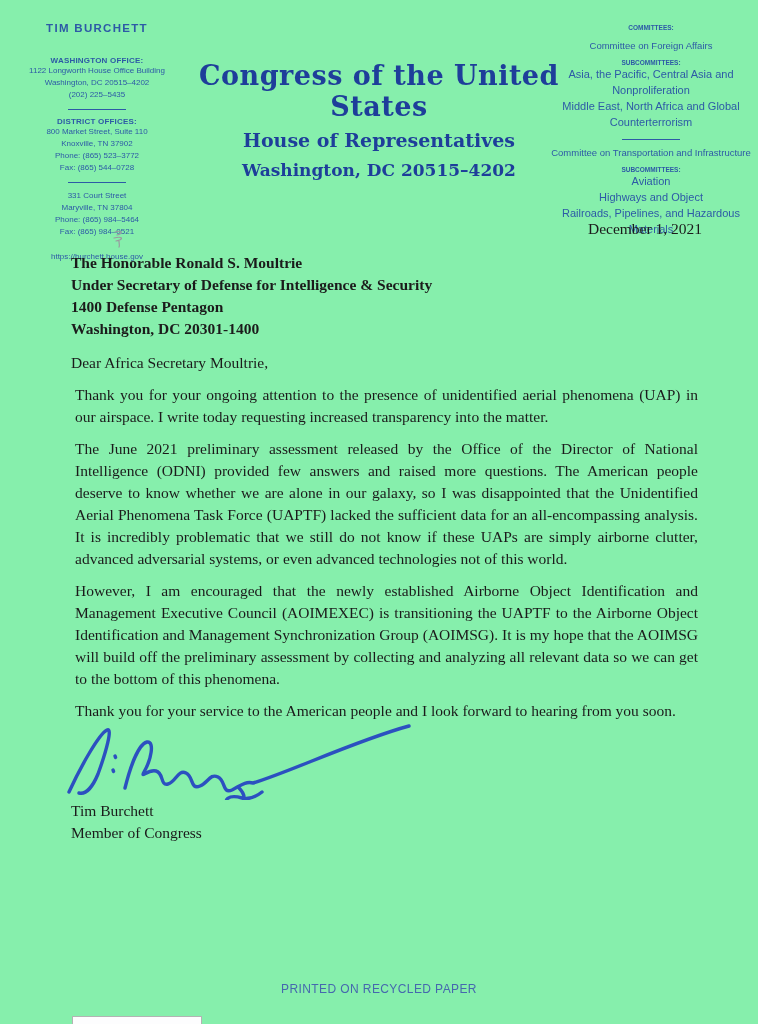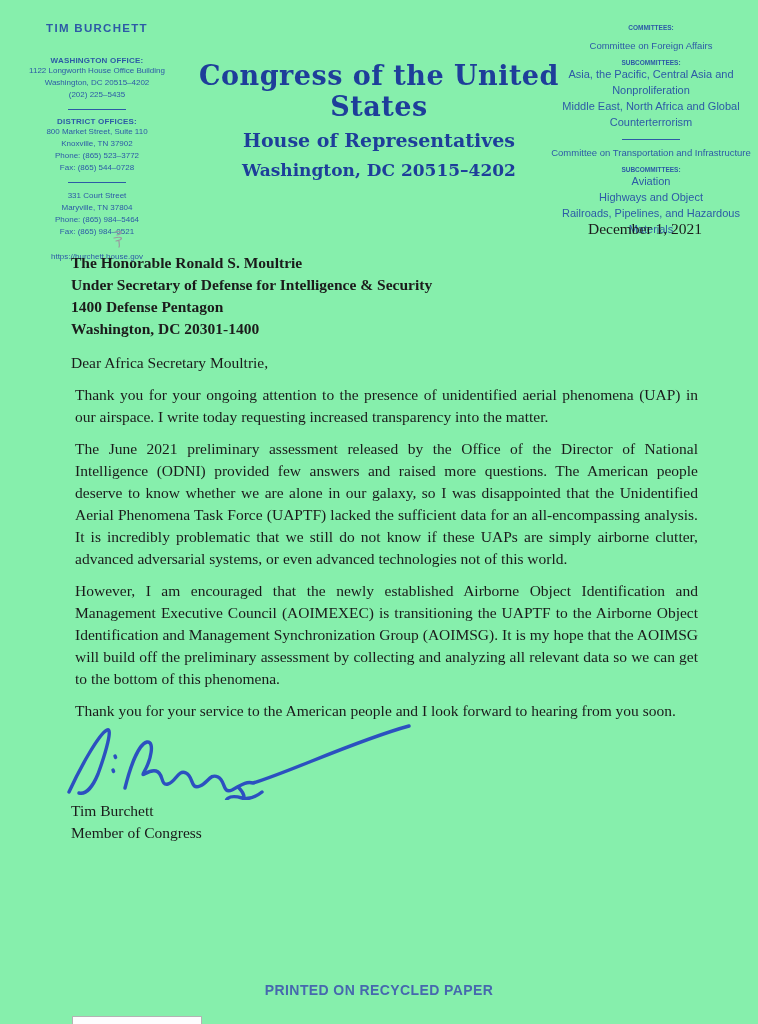--- a/index.html
+++ b/index.html
@@ -36,21 +36,21 @@
   .recipient-line{line-height:22px;}
   .salutation{margin:12px 0 0;}
   .para{margin:10px 4px 0;text-align:justify;}
   .closing{margin:26px 0 0;}
   .signature-svg{display:block;margin:0 0 0 -10px;}
   .signer-name{line-height:22px;}
   .signer-title{line-height:22px;}
 
   
   .recycled{position:absolute;left:0;right:0;top:982px;text-align:center;
-            color:#4668ae;font-size:14px;font-weight:bold;letter-spacing:.4px;}
+            color:#4668ae;font-size:12px;font-weight:normal;letter-spacing:.4px;}
   .bottom-box{position:absolute;left:72px;top:1016px;width:128px;height:9px;
               border:1px solid #b3b3b3;background:#fdfdfe;}
   .pencil-mark{position:absolute;left:110px;top:228px;}
 </style>
 </head>
 <body>
 
 <div class="page">
 
   <div class="lh-left">

